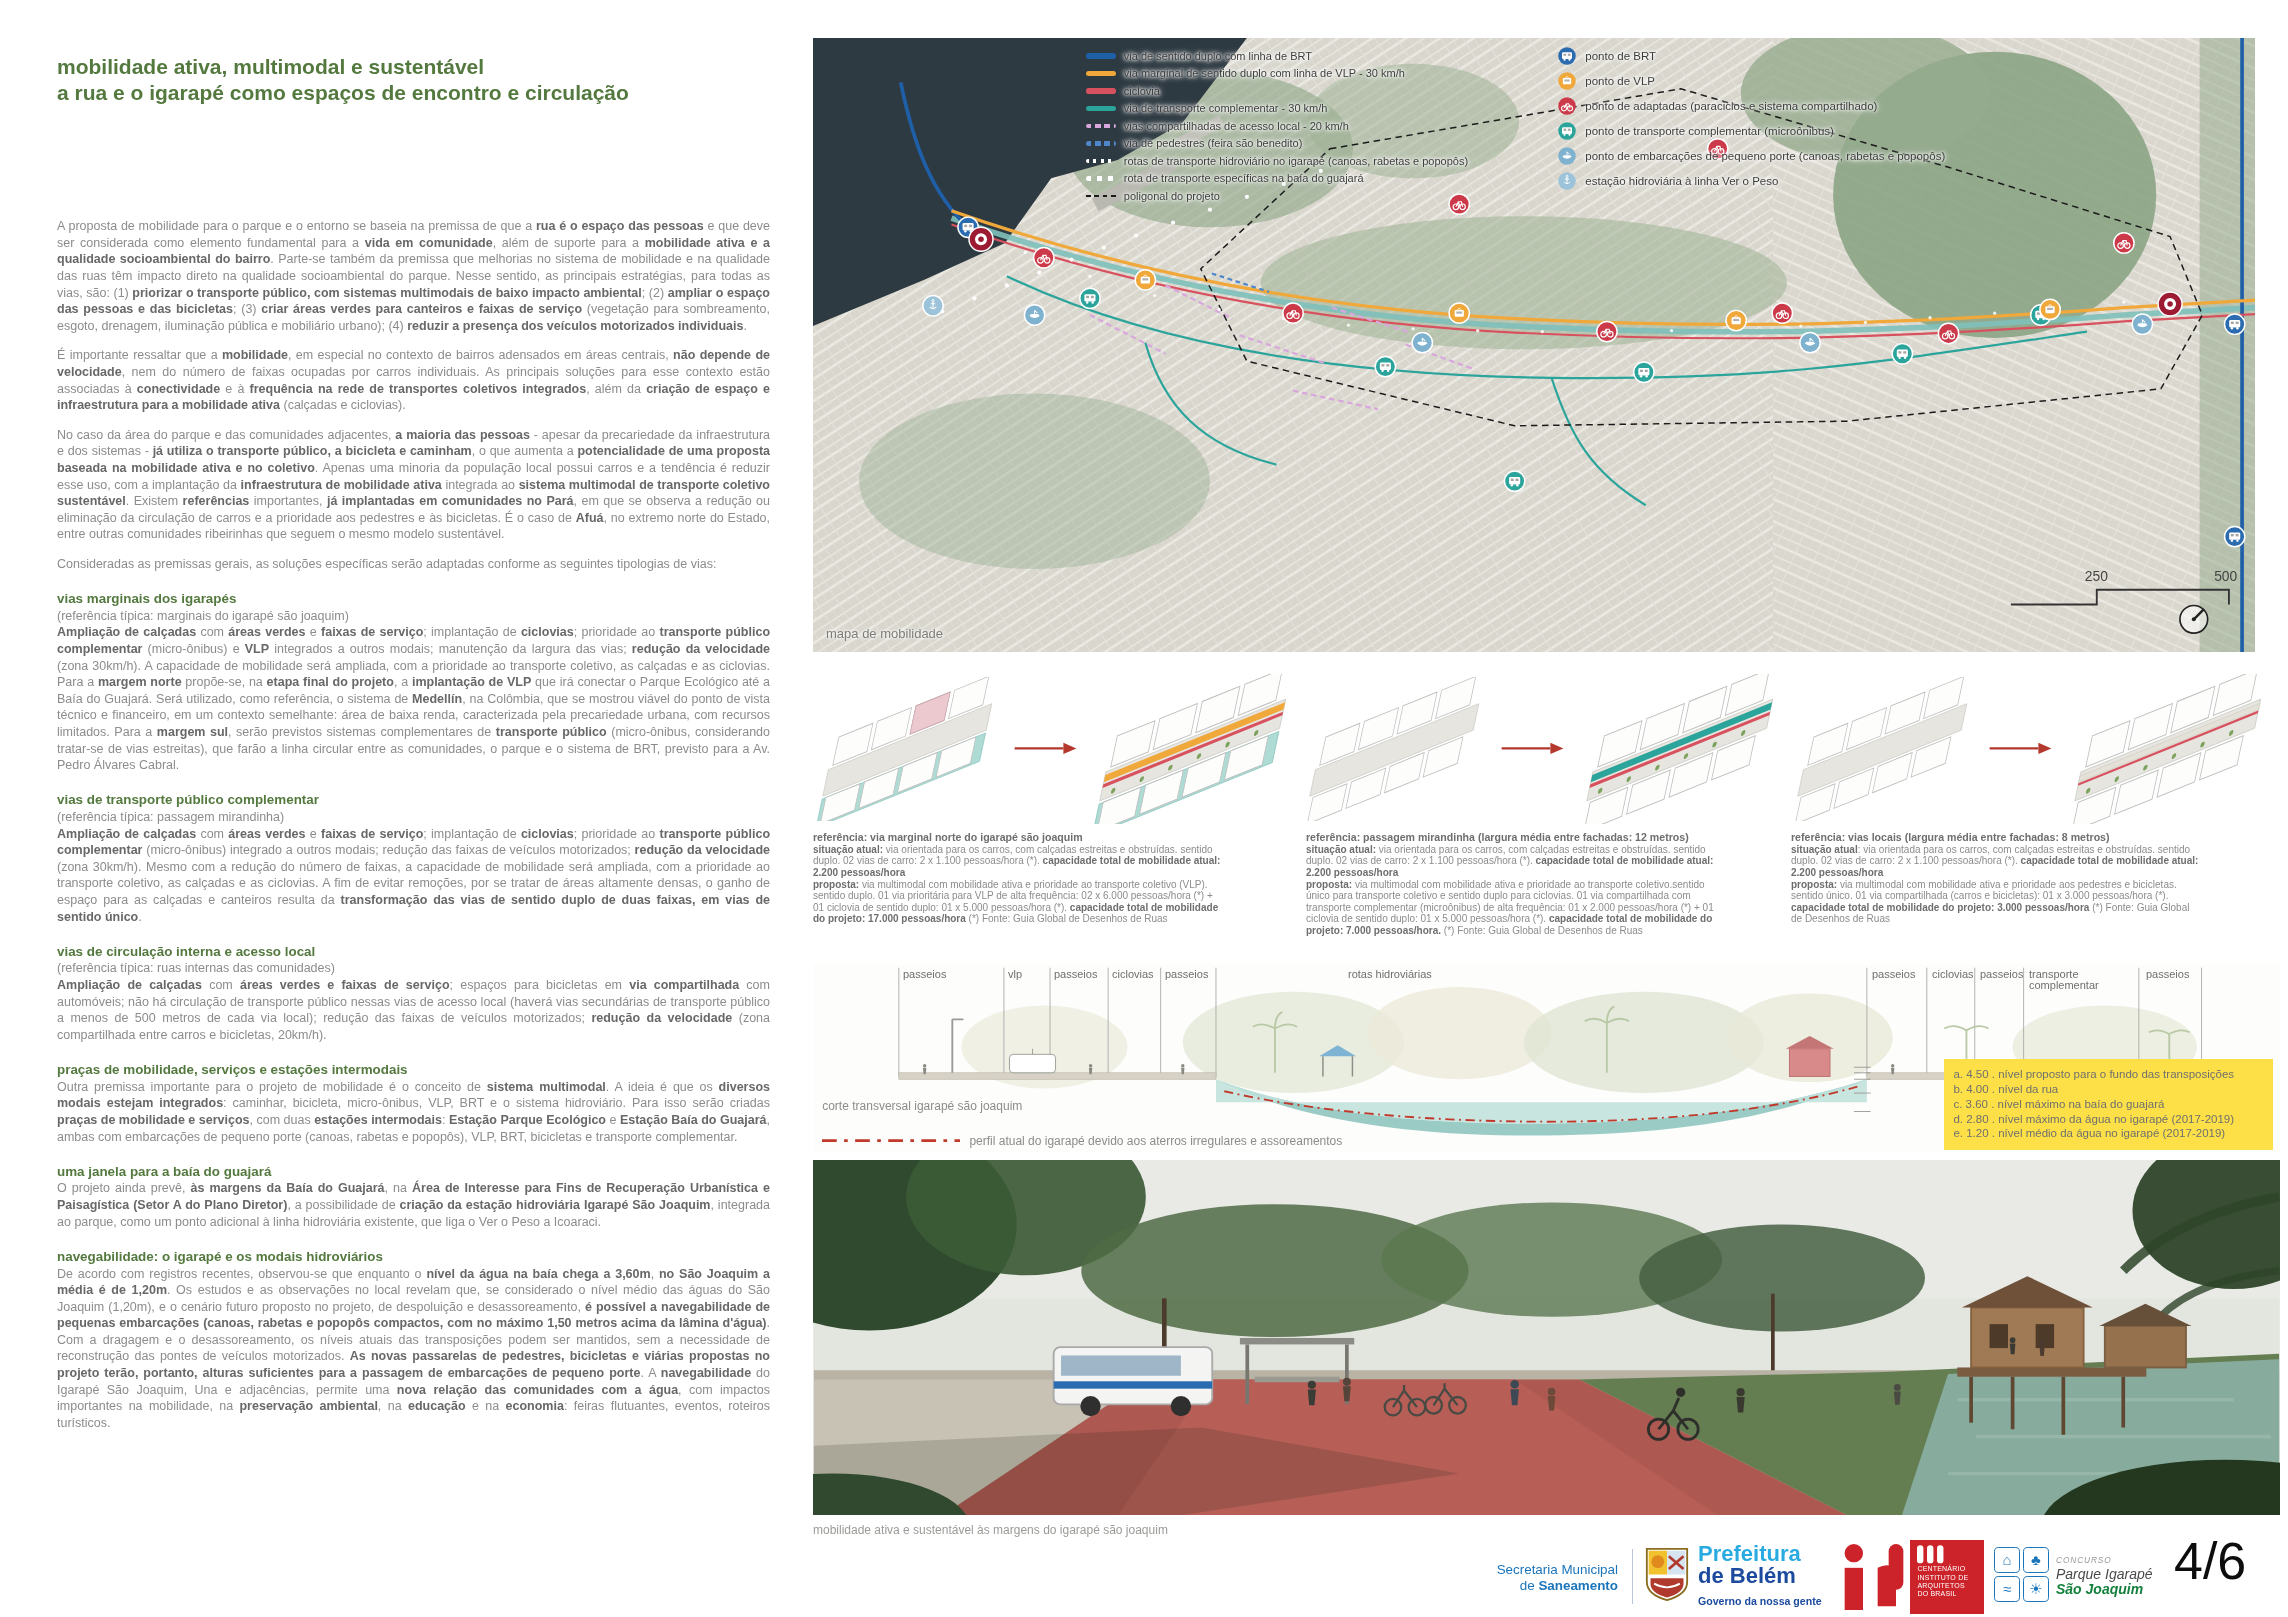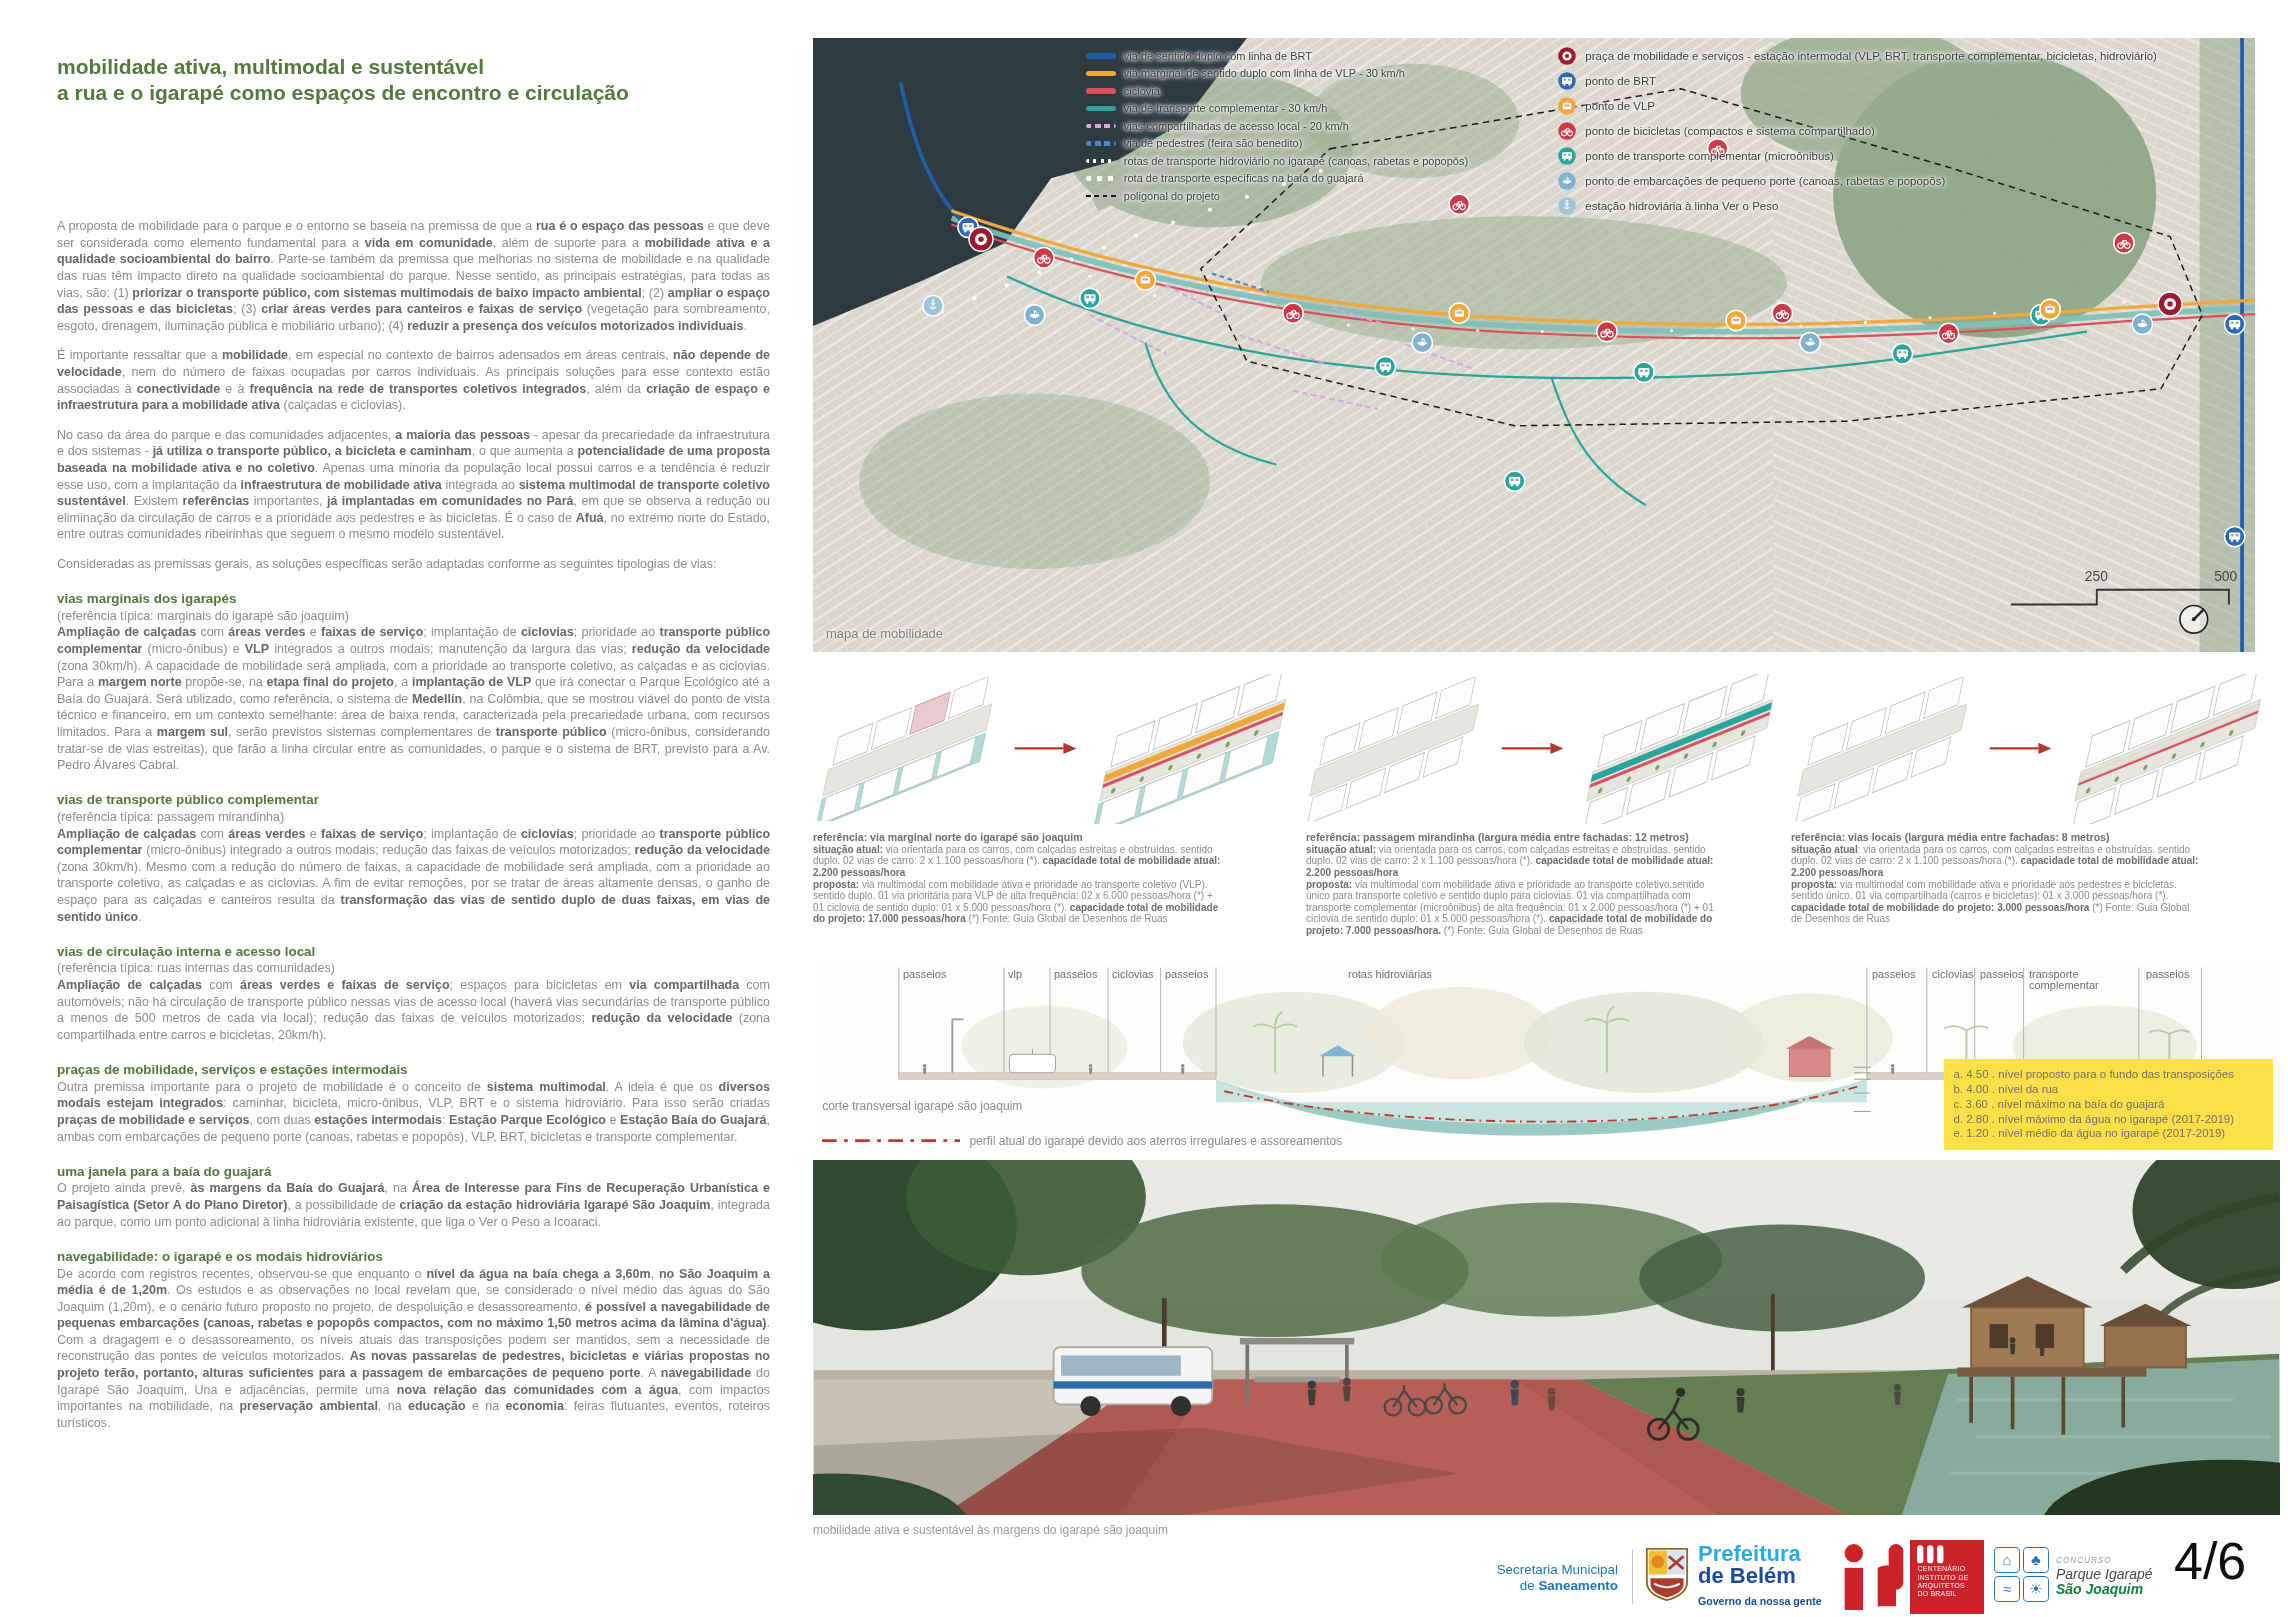--- a/index.html
+++ b/index.html
@@ -430,46 +430,38 @@
         </div>
       <div class="lg-row">
           <span class="sw sw-8"></span>
           <span>poligonal do projeto</span>
         </div>
     </div>
 
     <div class="legend-points">
       <div class="lp-row">
         <svg class="lp-icon" viewBox="-12 -12 24 24">
-            <circle r="10.5" fill="#9d1b32"></circle>
-            <circle r="5.5" fill="#fff"></circle>
-            <circle r="2.5" fill="#9d1b32"></circle>
-          </svg>
-        <span>praça de mobilidade e serviços - estação intermodal (VLP, BRT, transporte complementar, bicicletas, hidroviário)</span>
-        </div>
-      <div class="lp-row">
-        <svg class="lp-icon" viewBox="-12 -12 24 24">
             <circle r="10.5" fill="#2b6cb0"></circle>
             <use href="#g-bus"></use>
           </svg>
         <span>ponto de BRT</span>
         </div>
       <div class="lp-row">
         <svg class="lp-icon" viewBox="-12 -12 24 24">
             <circle r="10.5" fill="#f0a83a"></circle>
             <use href="#g-tram"></use>
           </svg>
         <span>ponto de VLP</span>
         </div>
       <div class="lp-row">
         <svg class="lp-icon" viewBox="-12 -12 24 24">
             <circle r="10.5" fill="#cc3a4a"></circle>
             <use href="#g-bike"></use>
           </svg>
-        <span>ponto de bicicletas (compactos e sistema compartilhado)</span>
+        <span>ponto de adaptadas (paraciclos e sistema compartilhado)</span>
         </div>
       <div class="lp-row">
         <svg class="lp-icon" viewBox="-12 -12 24 24">
             <circle r="10.5" fill="#2ba49b"></circle>
             <use href="#g-bus"></use>
           </svg>
         <span>ponto de transporte complementar (microônibus)</span>
         </div>
       <div class="lp-row">
         <svg class="lp-icon" viewBox="-12 -12 24 24">

